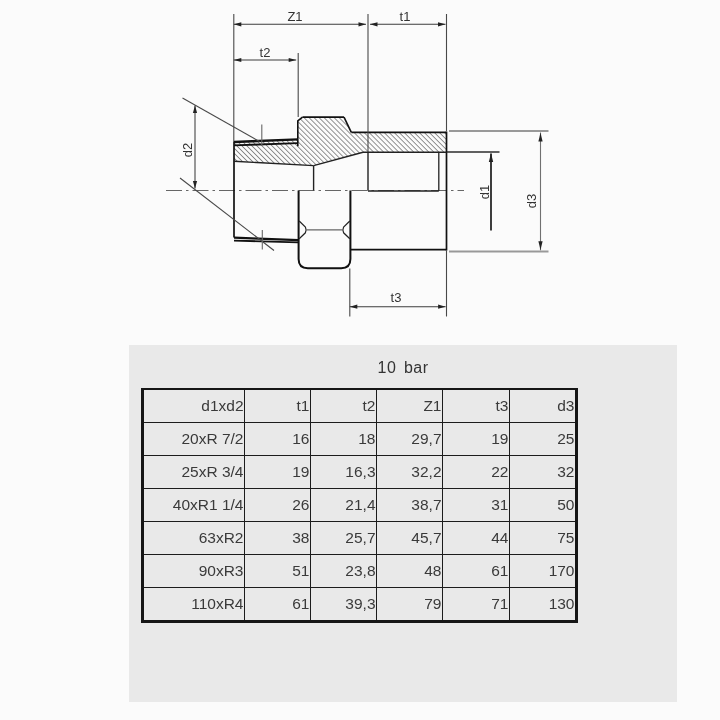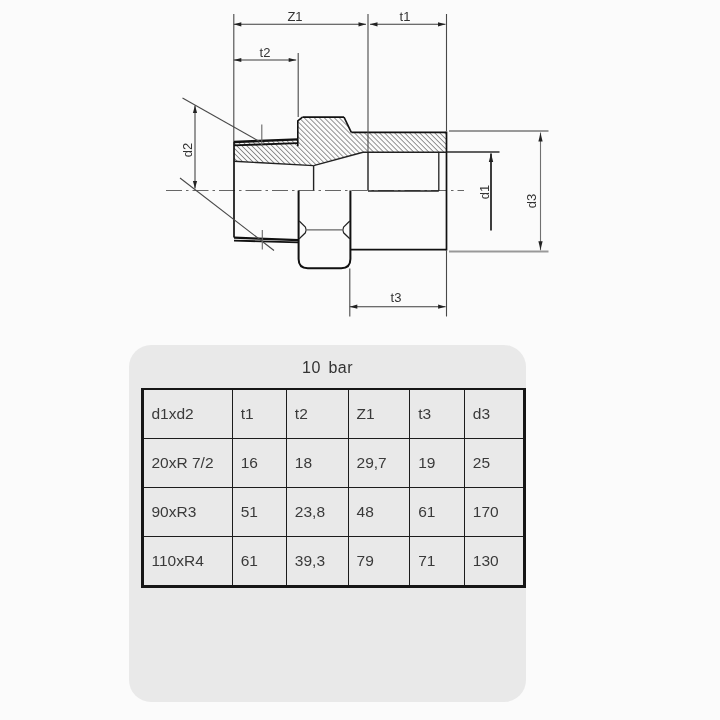--- a/index.html
+++ b/index.html
@@ -1,21 +1,21 @@
 <!DOCTYPE html>
 <html><head>
 <meta charset="utf-8">
 <style>
   html,body{margin:0;padding:0;background:#fbfbfb;width:720px;height:720px;overflow:hidden;}
   body{font-family:"Liberation Sans", sans-serif;filter:grayscale(1) blur(0.4px);}
   #drawing{position:absolute;left:0;top:0;}
-  #panel{position:absolute;left:129px;top:345px;width:397px;height:357px;background:#e9e9e9;border-radius:22px;}
+  #panel{position:absolute;left:129px;top:345px;width:548px;height:357px;background:#e9e9e9;}
   #panel .title{position:absolute;left:0;top:14px;width:100%;text-align:center;font-size:16px;color:#333;word-spacing:3px;letter-spacing:0.4px;}
   table.spec{border-collapse:collapse;position:absolute;left:11.5px;top:42.5px;}
-  table.spec td{border:1px solid #1c1c1c;text-align:left;vertical-align:middle;font-size:15.5px;color:#3a3a3a;padding:8px;height:32px;}
+  table.spec td{border:1px solid #1c1c1c;text-align:right;vertical-align:middle;font-size:15.5px;color:#3a3a3a;padding:0;height:32px;}
   table.spec{border:3px solid #161616;border-top-width:2px;}
 </style>
 </head>
 <body>
 
 <svg id="drawing" width="720" height="340" viewBox="0 0 720 340">
   <defs>
     <pattern id="hatch" width="3.55" height="3.55" patternTransform="rotate(-45 0 0)" patternUnits="userSpaceOnUse">
       <line x1="0" y1="0" x2="0" y2="3.55" stroke="#333" stroke-width="1.05"></line>
     </pattern>
@@ -146,20 +146,44 @@
         </tr>
     <tr>
           <td>20xR 7/2</td>
           <td>16</td>
           <td>18</td>
           <td>29,7</td>
           <td>19</td>
           <td>25</td>
         </tr>
     <tr>
+          <td>25xR 3/4</td>
+          <td>19</td>
+          <td>16,3</td>
+          <td>32,2</td>
+          <td>22</td>
+          <td>32</td>
+        </tr>
+    <tr>
+          <td>40xR1 1/4</td>
+          <td>26</td>
+          <td>21,4</td>
+          <td>38,7</td>
+          <td>31</td>
+          <td>50</td>
+        </tr>
+    <tr>
+          <td>63xR2</td>
+          <td>38</td>
+          <td>25,7</td>
+          <td>45,7</td>
+          <td>44</td>
+          <td>75</td>
+        </tr>
+    <tr>
           <td>90xR3</td>
           <td>51</td>
           <td>23,8</td>
           <td>48</td>
           <td>61</td>
           <td>170</td>
         </tr>
     <tr>
           <td>110xR4</td>
           <td>61</td>

